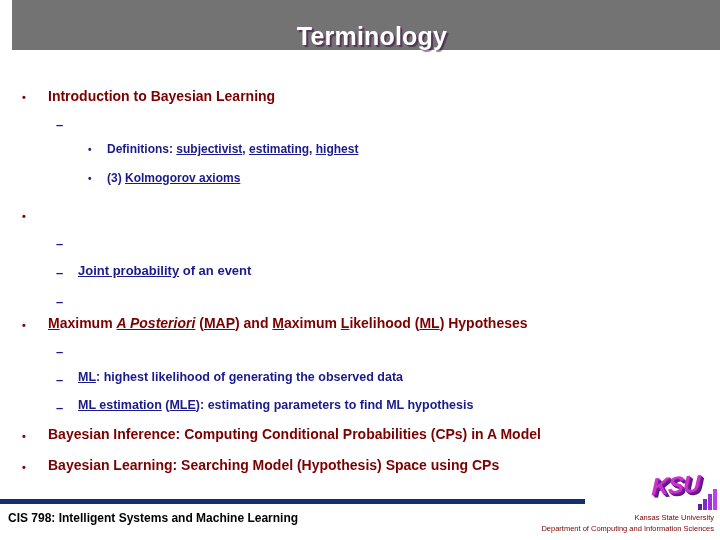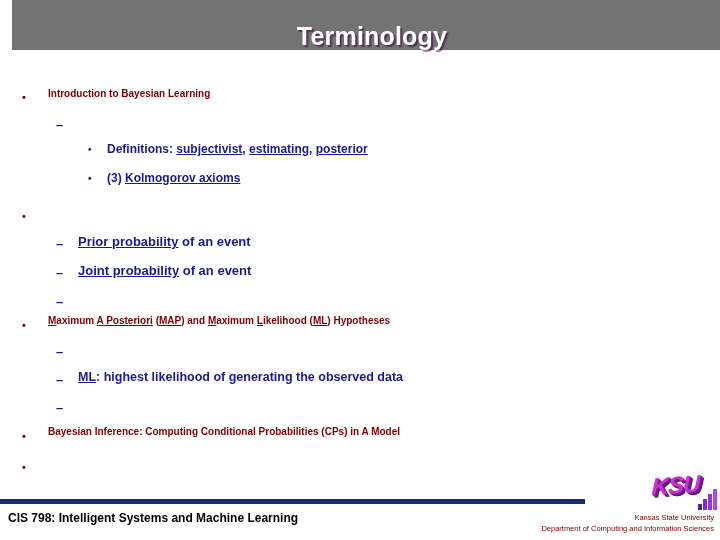--- a/index.html
+++ b/index.html
@@ -54,21 +54,21 @@
   .marker {
     position: absolute;
     white-space: nowrap;
     line-height: 1;
   }
 
   
   .lvl1 {
     color: #7B0000;
     font-weight: bold;
-    font-size: 10px;
+    font-size: 14px;
   }
   .lvl1-marker {
     color: #7B0000;
     font-size: 11px;
     font-weight: bold;
   }
 
   
   .lvl2 {
     color: #1A1A8C;
@@ -87,21 +87,21 @@
     font-weight: bold;
     font-size: 12px;
   }
   .lvl3-marker {
     color: #1A1A8C;
     font-size: 10px;
     font-weight: bold;
   }
 
   .u  { text-decoration: underline; }
-  .ui { text-decoration: underline; }
+  .ui { text-decoration: underline; font-style: italic; }
 
   
   #footer-rule {
     position: absolute;
     left: 0;
     top: 499px;
     width: 585px;
     height: 5px;
     background: #123070;
   }
@@ -177,49 +177,50 @@
 </div>
 
 <div id="slide-body">
 
   <div class="marker lvl1-marker" style="left:22px; top:22px;">•</div>
   <div class="line lvl1" style="left:48px; top:19px;"><span>Introduction to Bayesian Learning</span></div>
 
   <div class="marker lvl2-marker" style="left:56px; top:48px;">–</div>
 
   <div class="marker lvl3-marker" style="left:88px; top:75px;">•</div>
-  <div class="line lvl3" style="left:107px; top:73px;"><span>Definitions: </span><span class="u">subjectivist</span><span>, </span><span class="u">estimating</span><span>, </span><span class="u">posterior</span></div>
+  <div class="line lvl3" style="left:107px; top:73px;"><span>Definitions: </span><span class="u">subjectivist</span><span>, </span><span class="u">estimating</span><span>, </span><span class="u">highest</span></div>
 
   <div class="marker lvl3-marker" style="left:88px; top:104px;">•</div>
   <div class="line lvl3" style="left:107px; top:102px;"><span>(3) </span><span class="u">Kolmogorov axioms</span></div>
 
   <div class="marker lvl1-marker" style="left:22px; top:141px;">•</div>
 
   <div class="marker lvl2-marker" style="left:56px; top:167px;">–</div>
-  <div class="line lvl2" style="left:78px; top:165px;"><span class="u">Prior probability</span><span> of an event</span></div>
 
   <div class="marker lvl2-marker" style="left:56px; top:196px;">–</div>
   <div class="line lvl2" style="left:78px; top:194px;"><span class="u">Joint probability</span><span> of an event</span></div>
 
   <div class="marker lvl2-marker" style="left:56px; top:225px;">–</div>
 
   <div class="marker lvl1-marker" style="left:22px; top:250px;">•</div>
   <div class="line lvl1" style="left:48px; top:246px;"><span class="u">M</span><span>aximum </span><span class="ui">A Posteriori</span><span> (</span><span class="u">MAP</span><span>) and </span><span class="u">M</span><span>aximum </span><span class="u">L</span><span>ikelihood (</span><span class="u">ML</span><span>) Hypotheses</span></div>
 
   <div class="marker lvl2-marker" style="left:56px; top:275px;">–</div>
 
   <div class="marker lvl2-marker" style="left:56px; top:303px;">–</div>
   <div class="line lvl2" style="left:78px; top:301px; font-size:12.5px;"><span class="u">ML</span><span>: highest likelihood of generating the observed data</span></div>
 
   <div class="marker lvl2-marker" style="left:56px; top:331px;">–</div>
+  <div class="line lvl2" style="left:78px; top:329px; font-size:12.5px;"><span class="u">ML estimation</span><span> (</span><span class="u">MLE</span><span>): estimating parameters to find ML hypothesis</span></div>
 
   <div class="marker lvl1-marker" style="left:22px; top:361px;">•</div>
   <div class="line lvl1" style="left:48px; top:357px;"><span>Bayesian Inference: Computing Conditional Probabilities (CPs) in A Model</span></div>
 
   <div class="marker lvl1-marker" style="left:22px; top:392px;">•</div>
+  <div class="line lvl1" style="left:48px; top:388px;"><span>Bayesian Learning: Searching Model (Hypothesis) Space using CPs</span></div>
 
 </div>
 
 <div id="ksu-logo">
   <div id="ksu-text">KSU</div>
   <div id="ksu-bars">
     <i></i>
       <i></i>
       <i></i>
       <i></i>

